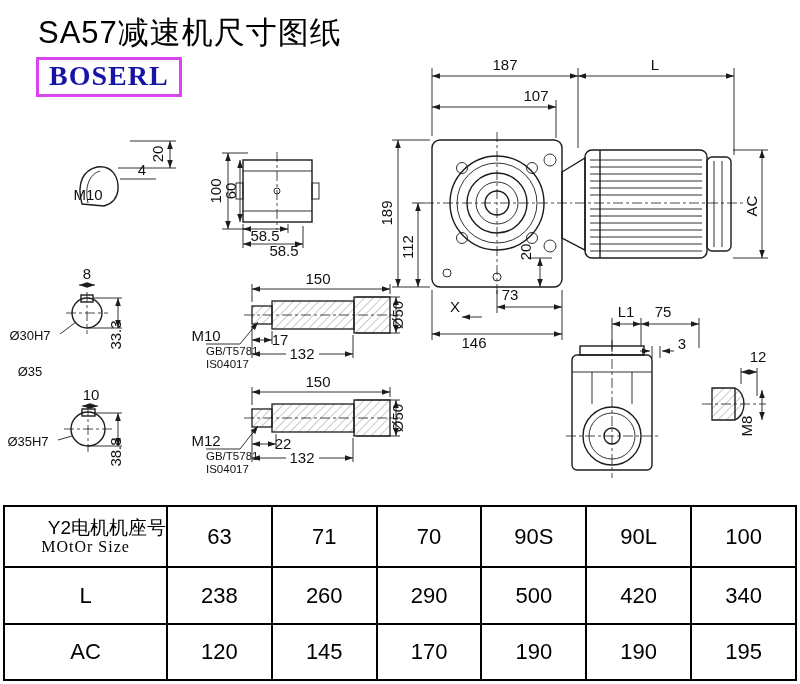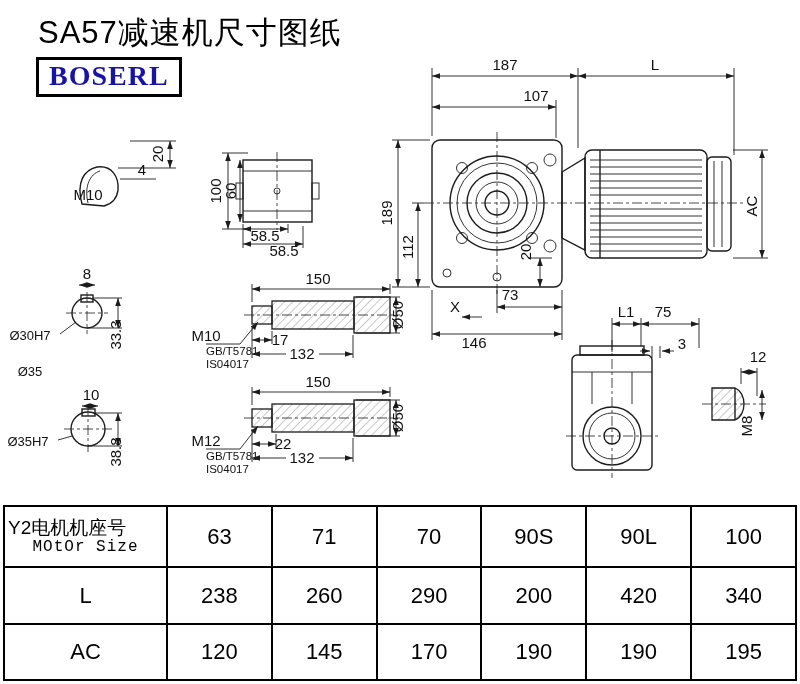--- a/index.html
+++ b/index.html
@@ -7,21 +7,21 @@
   body {
     position:relative; background:#fff; overflow:hidden;
     font-family:"Liberation Sans", sans-serif; color:#111;
   }
   .page-title {
     position:absolute; left:38px; top:12px;
     font-size:31px; font-weight:normal; letter-spacing:1px; color:#000; z-index:3;
   }
   .logo-box {
     position:absolute; left:36px; top:57px; z-index:3;
-    border:3px solid #000000; background:#fff; padding:0 10px 2px;
+    border:3px solid #d946ef; background:#fff; padding:0 10px 2px;
     font-family:"Liberation Serif", serif; font-weight:bold;
     font-size:28px; color:#1714a5; letter-spacing:1px;
   }
   svg.drawing { position:absolute; left:0; top:0; z-index:1; }
 
   .ln   { stroke:#1c1c1c; stroke-width:1.4; fill:none; }
   .thin { stroke:#1c1c1c; stroke-width:0.9; fill:none; }
   .cl   { stroke:#1c1c1c; stroke-width:0.8; fill:none; stroke-dasharray:10 3 3 3; }
   .hatchrect { fill:url(#hatch); stroke:#1c1c1c; stroke-width:1.3; }
   text.t  { font-family:"Liberation Sans", sans-serif; font-size:15px; fill:#111; text-anchor:middle; stroke:none; }
@@ -32,22 +32,22 @@
     position:absolute; left:3px; top:505px; width:794px; height:176px; z-index:2;
     border-collapse:collapse; table-layout:fixed; background:#fff;
   }
   .spec td, .spec th {
     border:2px solid #000; text-align:center; vertical-align:middle;
     font-weight:normal; font-size:22px; color:#000; padding:0;
   }
   .spec col.c0 { width:163px; }
   .spec tr { height:43px; }
   .spec tr.hdr-row { height:47px; }
-  .hdr-cn { font-size:19px; text-align:left; padding-left:3px; line-height:1.15; }
-  .hdr-en { font-family:Liberation Mono, monospace; font-size:16px; text-align:center; letter-spacing:1px; line-height:1.15; }
+  .hdr-cn { font-size:19px; text-align:right; padding-left:3px; line-height:1.15; }
+  .hdr-en { font-family:Liberation Serif, serif; font-size:16px; text-align:center; letter-spacing:1px; line-height:1.15; }
 </style>
 </head>
 <body>
 
 <div class="page-title">SA57减速机尺寸图纸</div>
 <div class="logo-box">BOSERL</div>
 
 <svg class="drawing" width="800" height="505" viewBox="0 0 800 505">
   <defs>
     <marker id="arr" viewBox="0 0 10 10" refX="10" refY="5" markerWidth="9" markerHeight="9" orient="auto-start-reverse">
@@ -324,21 +324,21 @@
       <td>70</td>
       <td>90S</td>
       <td>90L</td>
       <td>100</td>
     </tr>
     <tr>
       <th>L</th>
       <td>238</td>
       <td>260</td>
       <td>290</td>
-      <td>200</td>
+      <td>500</td>
       <td>420</td>
       <td>340</td>
     </tr>
     <tr>
       <th>AC</th>
       <td>120</td>
       <td>145</td>
       <td>170</td>
       <td>190</td>
       <td>190</td>

